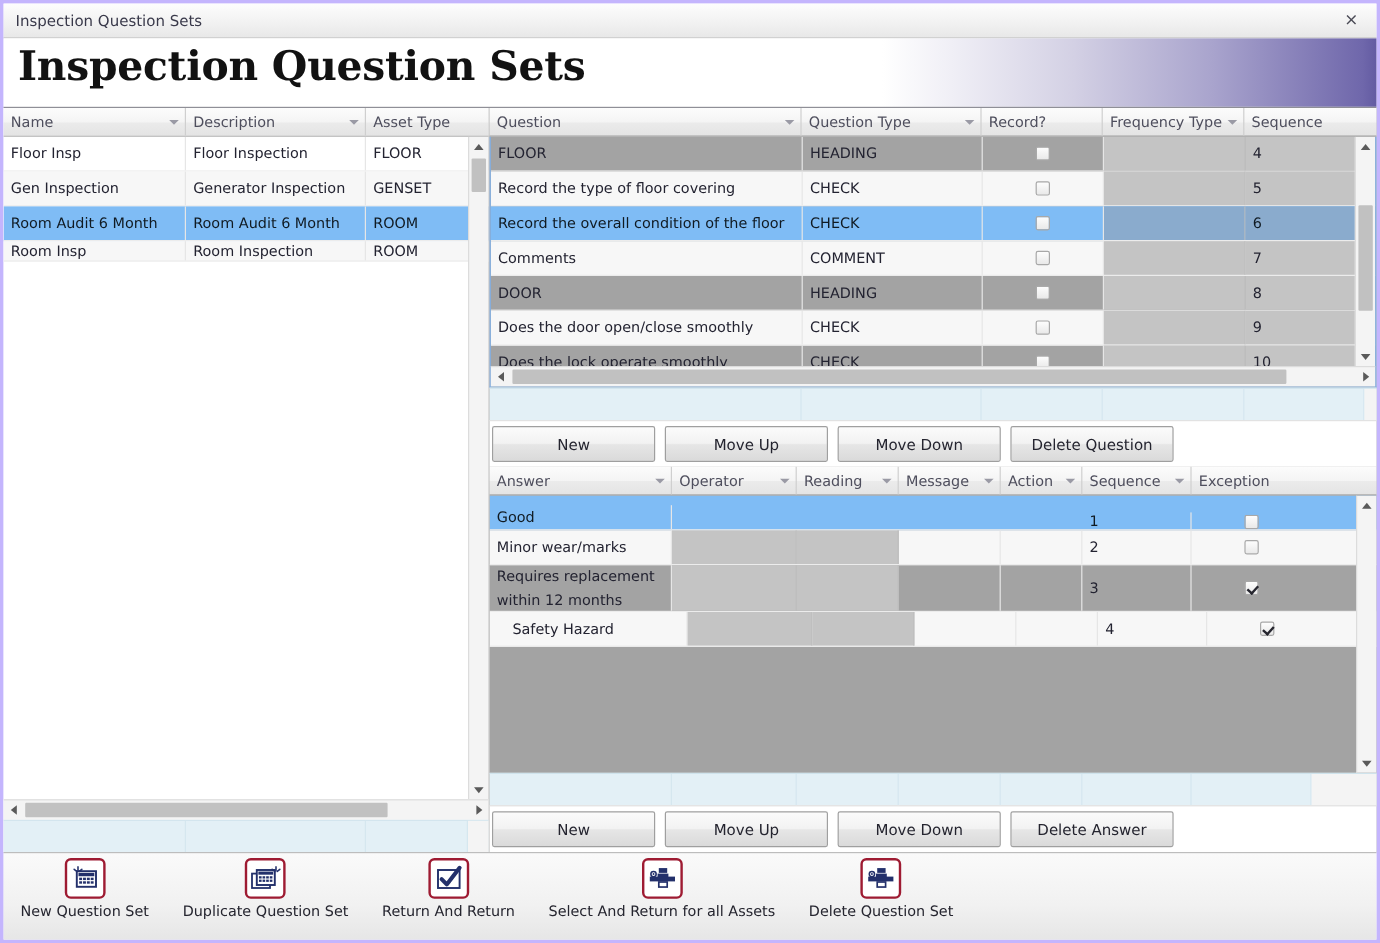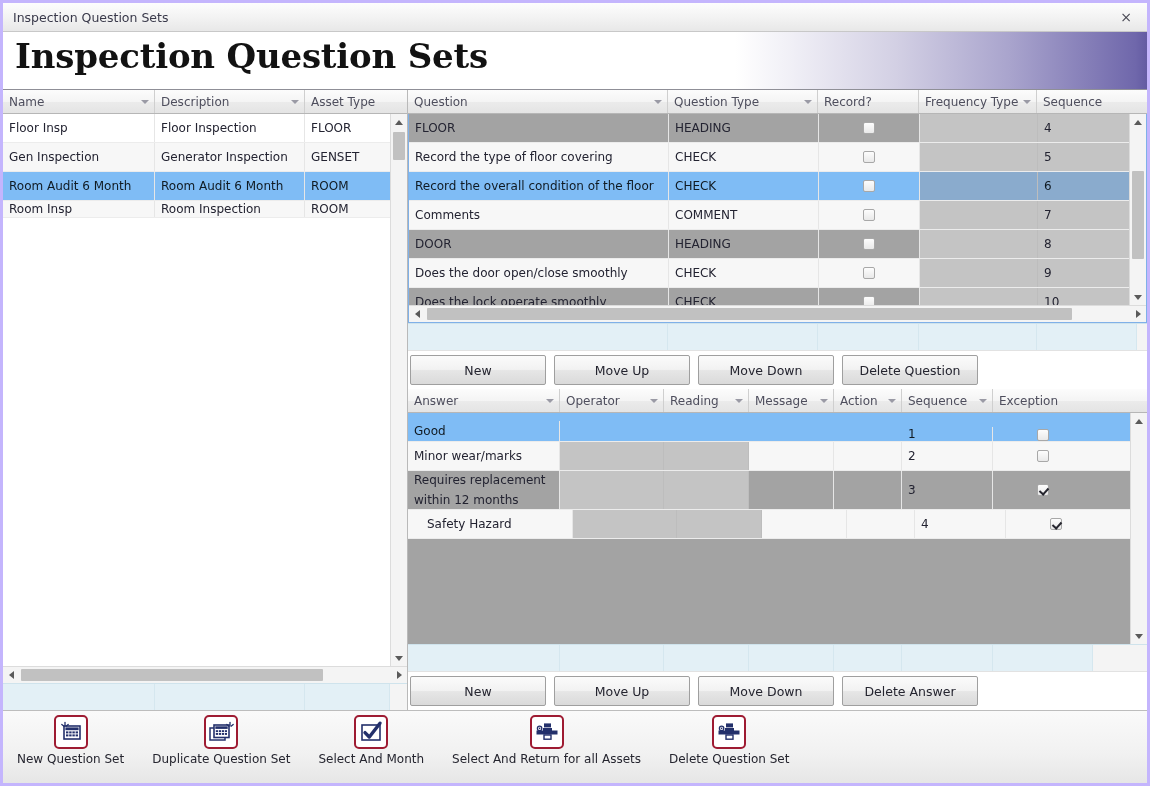--- a/index.html
+++ b/index.html
@@ -479,21 +479,21 @@
         </div>
         <div class="tblabel">Duplicate Question Set</div>
       </div>
       <div class="tbitem">
         <div class="tbicon">
           <svg width="26" height="24" viewBox="0 0 26 24">
             <rect x="4" y="5" width="18" height="15" fill="#fff" stroke="#23306b" stroke-width="1.6"></rect>
             <path d="M7 12.6 L11.3 17 L22 3.2" fill="none" stroke="#23306b" stroke-width="3.4" stroke-linecap="round" stroke-linejoin="round"></path>
           </svg>
         </div>
-        <div class="tblabel">Select And Month</div>
+        <div class="tblabel">Return And Return</div>
       </div>
       <div class="tbitem">
         <div class="tbicon">
           <svg width="26" height="24" viewBox="0 0 26 24">
             <rect x="10" y="3.4" width="7" height="4" fill="#23306b"></rect>
             <rect x="9" y="8" width="9" height="5.4" fill="#23306b"></rect>
             <rect x="2.5" y="10.5" width="21" height="4" fill="#23306b"></rect>
             <rect x="10" y="15" width="7" height="4.2" fill="#fff" stroke="#23306b" stroke-width="1.4"></rect>
             <circle cx="5.6" cy="8.4" r="2.2" fill="#fff" stroke="#23306b" stroke-width="1.3"></circle>
             <circle cx="5.6" cy="8.4" r="0.8" fill="#23306b"></circle>

